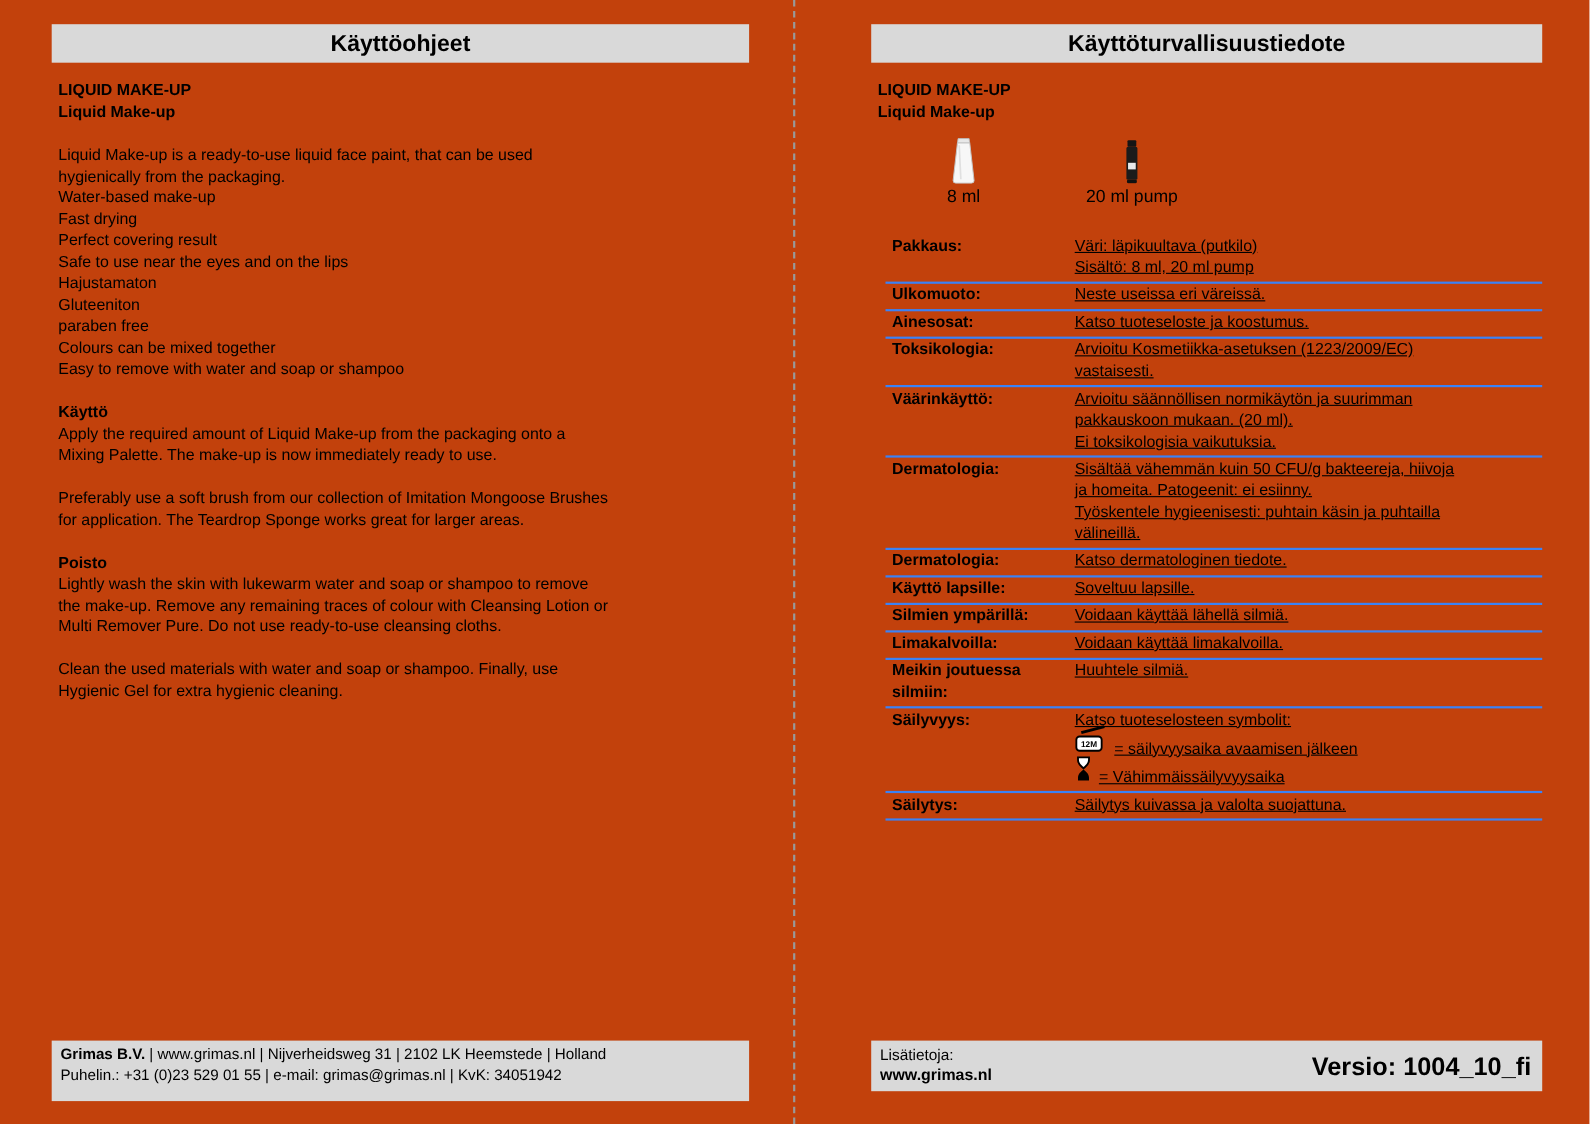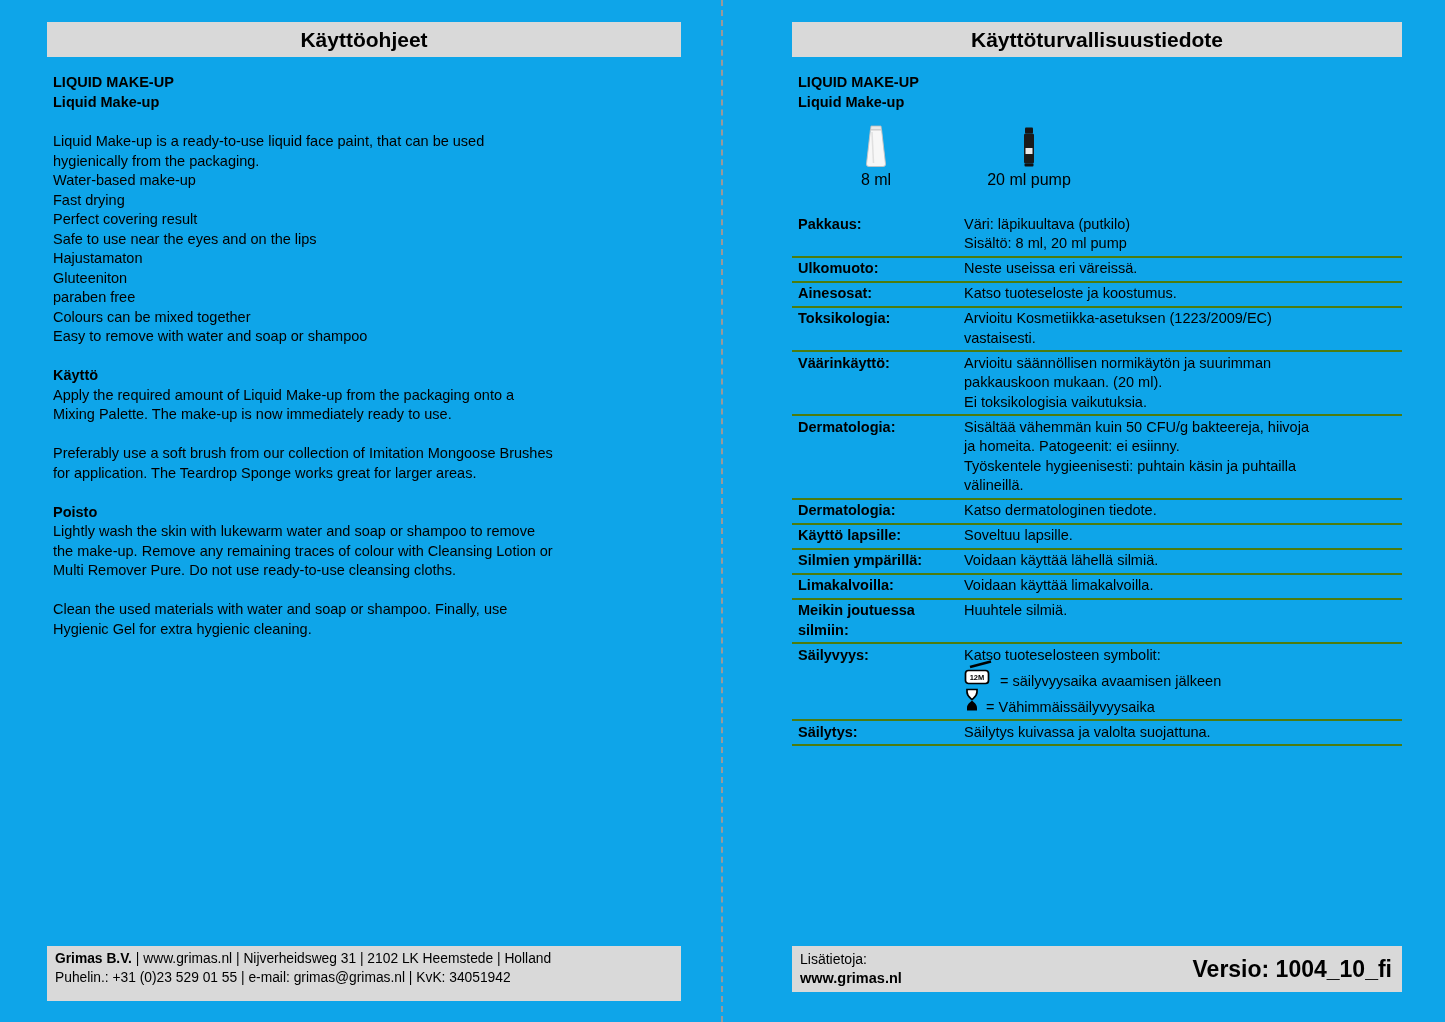--- a/index.html
+++ b/index.html
@@ -1,18 +1,18 @@
 <!DOCTYPE html>
 <html><head>
 <meta charset="utf-8">
 <style>
   * { margin:0; padding:0; box-sizing:border-box; }
   html,body { background:#ffffff; }
   .canvas {
-    position:relative; width:1445px; height:1022px; background:#0ea5e9;
+    position:relative; width:1445px; height:1022px; background:#c2410c;
     font-family:"Liberation Sans", sans-serif; color:#000;
   }
   .page { position:absolute; top:0; }
   .page-left  { left:47px;  width:634px; }
   .page-right { left:792px; width:610px; }
 
   .divider {
     position:absolute; left:721px; top:0; height:1022px; width:0;
     border-left:2px dashed #999;
   }
@@ -40,23 +40,23 @@
 
   
   .packages { position:absolute; top:125px; left:0; height:70px; width:100%; }
   .pkg { position:absolute; top:0; text-align:center; }
   .pkg-1 { left:48px;  width:72px;  }
   .pkg-2 { left:182px; width:110px; }
   .pkg .pkg-icon { height:42px; display:flex; align-items:flex-end; justify-content:center; }
   .pkg-label { margin-top:4px; font-size:16px; white-space:nowrap; }
 
   .spec-table { position:absolute; top:213px; left:0; width:610px; }
-  .trow { display:flex; border-bottom:2px solid #4d7c0f; padding:1.5px 0 2px 0; }
+  .trow { display:flex; border-bottom:2px solid #3b82f6; padding:1.5px 0 2px 0;margin-left:13px; }
   .tlabel { flex:0 0 172px; padding-left:6px; font-weight:bold; font-size:14.5px; line-height:19.5px; }
-  .tvalue { flex:1; }
+  .tvalue { flex:1;text-decoration:underline; }
   .vline { height:19.5px; line-height:19.5px; font-size:14.5px; white-space:nowrap; }
   .symline { display:flex; align-items:flex-end; font-size:14.5px; line-height:19.5px; height:26px; }
   .symline .sym { margin-right:6px; }
   .symline span { white-space:nowrap; }
 
   .footer-right {
     position:absolute; top:946px; left:0; right:0; height:46px;
     background:#d9d9d9; padding:4px 10px 4px 8px;
     display:flex; justify-content:space-between; align-items:center;
   }

